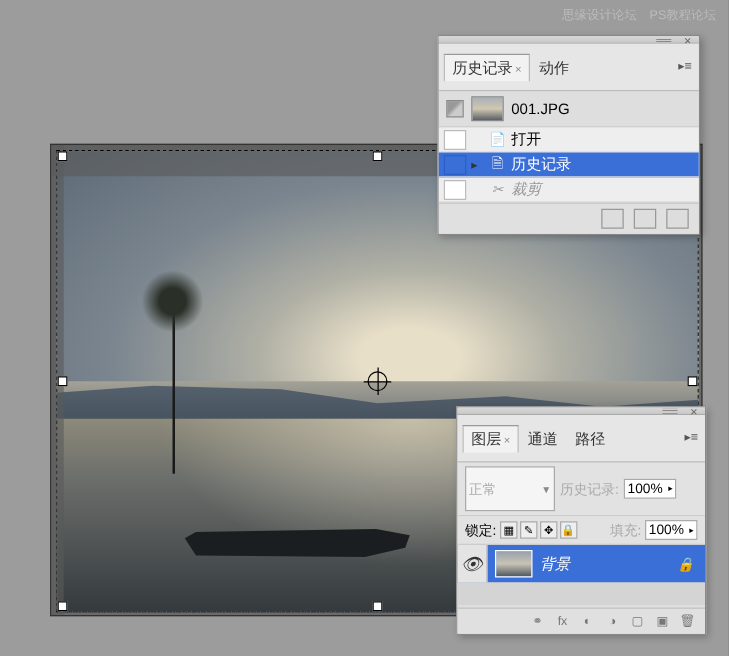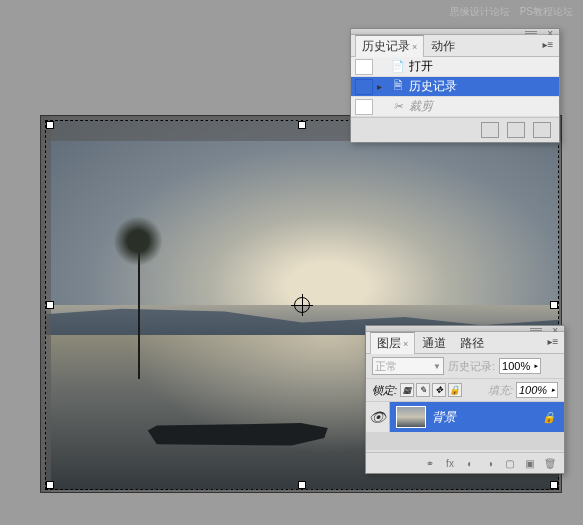--- a/index.html
+++ b/index.html
@@ -40,21 +40,21 @@
     .center-target { position: absolute; top: 50%; left: 50%; width: 16px; height: 16px; margin: -8px 0 0 -8px;
       border: 1px solid #000; border-radius: 50%; }
     .center-target::before, .center-target::after { content: ""; position: absolute; background: #000; }
     .center-target::before { left: 50%; top: -4px; bottom: -4px; width: 1px; margin-left: -0.5px; }
     .center-target::after { top: 50%; left: -4px; right: -4px; height: 1px; margin-top: -0.5px; }
 
     .panel { position: absolute; background: #e7e7e7; border: 1px solid #888; box-shadow: 2px 2px 6px rgba(0,0,0,0.25); }
     .panel-drag { height: 6px; background: linear-gradient(#d8d8d8,#c8c8c8); border-bottom: 1px solid #aaa; position: relative; }
     .panel-close { position: absolute; right: 22px; top: 1px; width: 12px; height: 4px; background: repeating-linear-gradient(0deg,#888 0 1px,transparent 1px 2px); }
     .panel-x { position: absolute; right: 6px; top: -1px; font-size: 10px; color: #666; cursor: pointer; }
-    .tab-row { display: flex; align-items: center; height: 22px; padding: 0 4px; background: #e6e6e6; border-bottom: 1px solid #bbb; position: relative; }
+    .tab-row { display: flex; align-items: center; height: 38px; padding: 0 4px; background: #e6e6e6; border-bottom: 1px solid #bbb; position: relative; }
     .tab { padding: 2px 6px; font-size: 12px; color: #333; border: 1px solid transparent; border-bottom: none; cursor: pointer; }
     .tab.active { background: #f2f2f2; border-color: #bbb; border-top: 1px solid #999; }
     .tab .close { margin-left: 2px; font-size: 9px; color: #888; }
     .panel-menu { margin-left: auto; width: 14px; height: 14px; font-size: 10px; text-align: center; color: #555; cursor: pointer; }
 
     #history { top: 28px; left: 350px; width: 210px; }
     .history-doc { display: flex; align-items: center; padding: 4px 6px; gap: 6px; background: #dedede; border-bottom: 1px solid #ccc; }
     .brush-icon { width: 14px; height: 14px; background: linear-gradient(135deg,#999 40%,#ccc 60%); border: 1px solid #888; }
     .thumb { width: 26px; height: 20px; background: linear-gradient(180deg,#a8b0b8 0%,#d0c8b0 50%,#5a6068 100%); border: 1px solid #888; }
     .history-list { background: #eee; }
@@ -63,24 +63,24 @@
     .history-item .arrow { width: 10px; font-size: 10px; color: #333; }
     .history-item.selected { background: #3a6fd8; color: #fff; }
     .history-item.selected .slot { background: #3a6fd8; border-color: #2a5fc8; }
     .history-item.dim { color: #999; font-style: italic; }
     .h-icon { width: 14px; height: 14px; display: flex; align-items: center; justify-content: center; font-size: 11px; }
     .panel-footer { display: flex; justify-content: flex-end; gap: 8px; padding: 4px 8px; border-top: 1px solid #c4c4c4; background: #e0e0e0; }
     .footer-icon { width: 18px; height: 16px; border: 1px solid #999; background: #ddd; cursor: pointer; }
 
     #layers { top: 325px; left: 365px; width: 200px; }
     .layer-ctrl { display: flex; align-items: center; gap: 4px; padding: 3px 6px; font-size: 11px; border-bottom: 1px solid #ccc; background: #e2e2e2; }
-    .select { flex: 0 0 72px; height: 18px; border: 1px solid #aaa; background: #f5f5f5; font-size: 11px; padding: 0 2px; display: flex; align-items: center; justify-content: space-between; }
+    .select { flex: 0 0 72px; height: 36px; border: 1px solid #aaa; background: #f5f5f5; font-size: 11px; padding: 0 2px; display: flex; align-items: center; justify-content: space-between; }
     .select .caret { font-size: 8px; color: #888; }
     .pct-input { width: 42px; height: 16px; border: 1px solid #aaa; background: #fff; font-size: 11px; text-align: right; padding: 0 2px; display: inline-flex; align-items: center; justify-content: space-between; }
-    .lock-row { display: flex; align-items: center; gap: 3px; padding: 3px 6px; font-size: 11px; border-bottom: 1px solid #ccc; background: #e2e2e2; font-style: italic; }
+    .lock-row { display: flex; align-items: center; gap: 3px; padding: 3px 6px; font-size: 11px; border-bottom: 1px solid #ccc; background: #e2e2e2; }
     .lock-icons { display: flex; gap: 2px; }
     .lock-ico { width: 14px; height: 14px; border: 1px solid #aaa; background: #eee; font-size: 9px; display: flex; align-items: center; justify-content: center; }
     .layer-list { background: #dedede; min-height: 50px; }
     .layer-item { display: flex; align-items: center; height: 30px; background: #3a6fd8; color: #fff; font-size: 12px; font-style: italic; }
     .layer-vis { width: 24px; height: 100%; background: #e4e4e4; border-right: 1px solid #bbb; display: flex; align-items: center; justify-content: center; font-size: 14px; color: #333; }
     .layer-thumb { width: 30px; height: 22px; margin: 0 6px; background: linear-gradient(180deg,#98a0ac 0%,#c8c4b4 50%,#505860 100%); border: 1px solid #fff; }
     .layer-lock { margin-left: auto; margin-right: 8px; font-size: 11px; }
     .layer-footer { display: flex; justify-content: flex-end; gap: 4px; padding: 3px 6px; border-top: 1px solid #c0c0c0; background: #e0e0e0; }
     .lf-icon { width: 16px; height: 14px; font-size: 10px; color: #777; display: flex; align-items: center; justify-content: center; cursor: pointer; }
     .disabled { color: #aaa; }
@@ -119,20 +119,25 @@
 <div class="panel" id="history">
   <div class="panel-drag">
     <span class="panel-close"></span>
     <span class="panel-x">×</span>
   </div>
   <div class="tab-row">
     <div class="tab active"><span>历史记录</span><span class="close">×</span></div>
     <div class="tab"><span>动作</span></div>
     <div class="panel-menu">▸≡</div>
   </div>
+  <div class="history-doc">
+    <div class="brush-icon"></div>
+    <div class="thumb"></div>
+    <span style="font-size:12px;">001.JPG</span>
+  </div>
   <div class="history-list">
     <div class="history-item">
       <div class="slot"></div>
       <span class="arrow"> </span>
       <span class="h-icon">📄</span>
       <span>打开</span>
     </div>
     <div class="history-item selected">
       <div class="slot"></div>
       <span class="arrow">▸</span>

